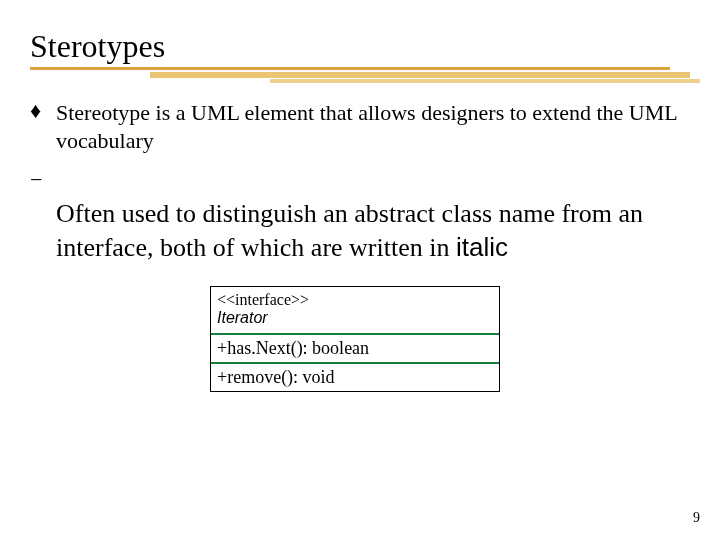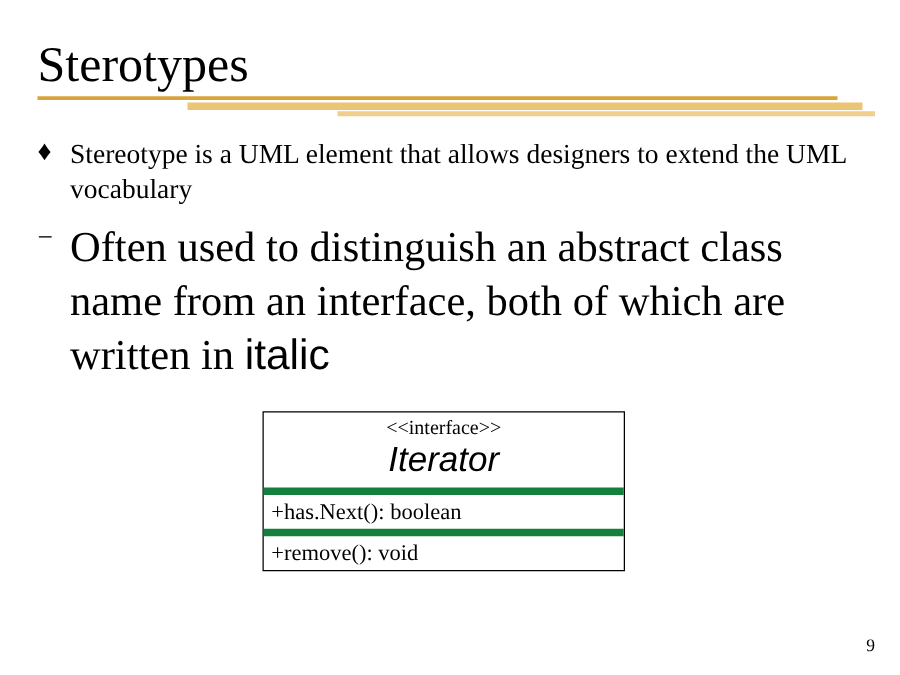--- a/index.html
+++ b/index.html
@@ -1,33 +1,33 @@
 <!DOCTYPE html>
 <html><head>
 <meta charset="utf-8">
 <style>
   * { margin: 0; padding: 0; box-sizing: border-box; }
   html, body { width: 720px; height: 540px; background: #fff; font-family: "Times New Roman", Times, serif; color: #000; }
   .slide { position: relative; width: 720px; height: 540px; padding: 28px 40px 20px 30px; }
-  .title { font-size: 40px; font-weight: normal; margin-bottom: 2px; }
+  .title { font-size: 32px; font-weight: normal; margin-bottom: 2px; }
   .underline-rule { position: relative; height: 18px; margin-bottom: 14px; }
   .underline-rule .bar1 { position: absolute; left: 0; top: 0; width: 640px; height: 3px; background: #d9a43b; }
   .underline-rule .bar2 { position: absolute; left: 120px; top: 5px; width: 540px; height: 6px; background: #e8bb5a; opacity: 0.85; }
   .underline-rule .bar3 { position: absolute; left: 240px; top: 12px; width: 430px; height: 4px; background: #e8bb5a; opacity: 0.7; }
   .bullets { margin-top: 6px; }
   .row { display: flex; align-items: flex-start; margin-bottom: 14px; }
   .bullet-glyph { width: 26px; flex: 0 0 26px; font-size: 22px; line-height: 1.1; text-align: left; }
   .row-text { font-size: 22px; line-height: 1.25; }
-  .row.sub .row-text { font-size: 34px; }
+  .row.sub .row-text { font-size: 26px; margin-top: 30px; }
   .italic-word { font-family: Arial, Helvetica, sans-serif; }
   .uml { margin: 22px auto 0 auto; width: 290px; border: 1px solid #000; }
-  .uml-cell { border-top: 6px solid #15803d; padding: 3px 6px; font-size: 18px; }
-  .uml-head { text-align: center; padding: 4px 6px 6px 6px; }
+  .uml-cell { border-top: 2px solid #15803d; padding: 3px 6px; font-size: 18px; }
+  .uml-head { padding: 4px 6px 6px 6px; }
   .uml-stereo { font-size: 16px; }
-  .uml-name { font-style: italic; font-family: Arial, Helvetica, sans-serif; font-size: 28px; }
+  .uml-name { font-style: italic; font-family: Arial, Helvetica, sans-serif; font-size: 16px; }
   .page-num { position: absolute; right: 20px; bottom: 14px; font-size: 14px; }
 </style>
 </head>
 <body>
 
 <div class="slide">
 
   <h1 class="title">Sterotypes</h1>
 
   <div class="underline-rule">

